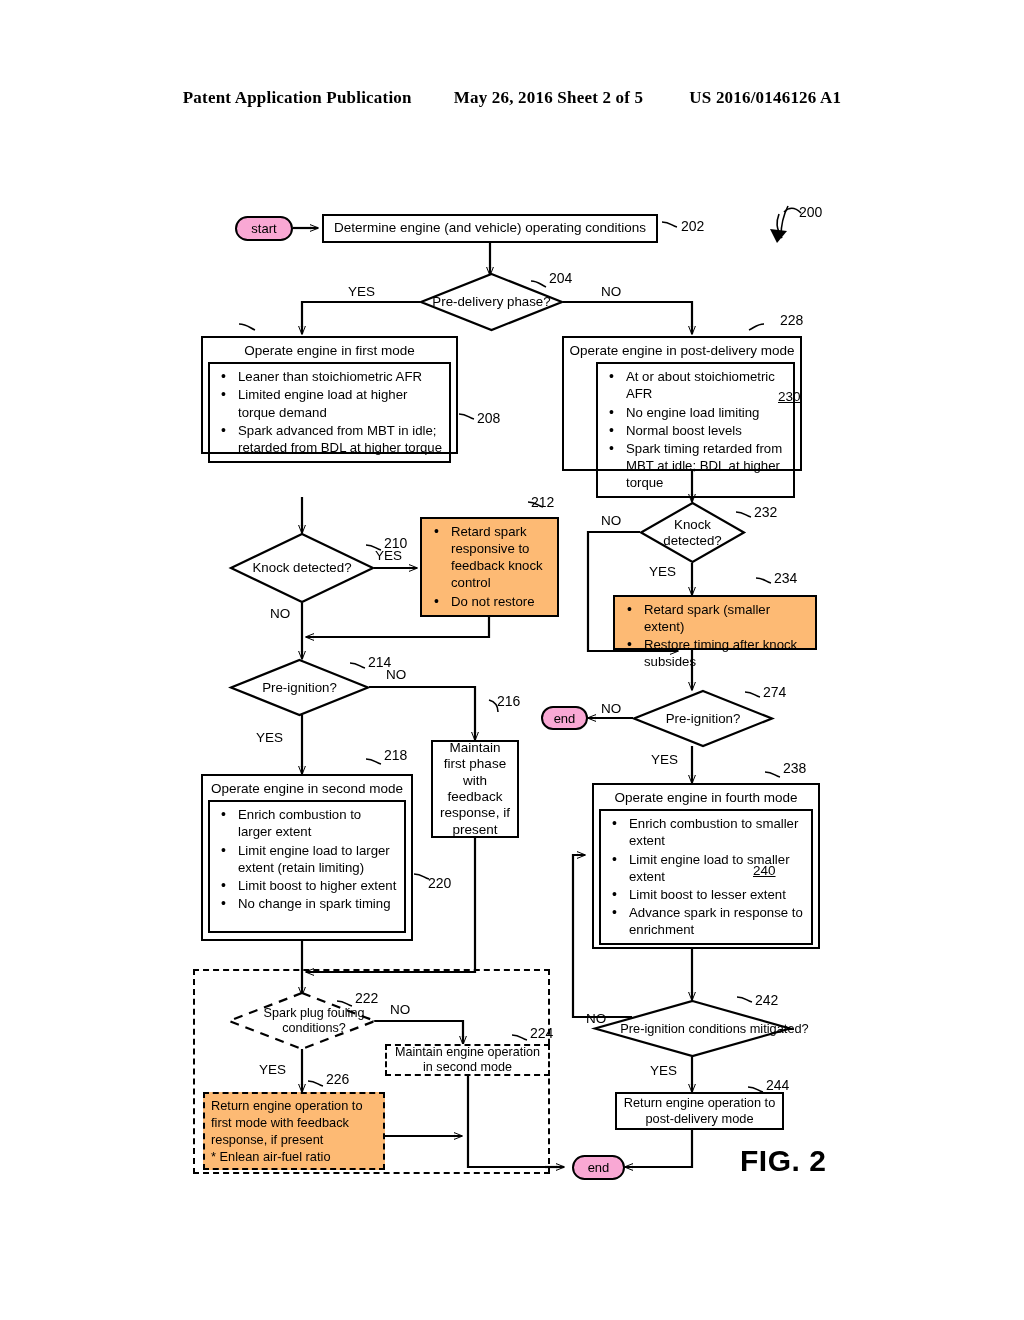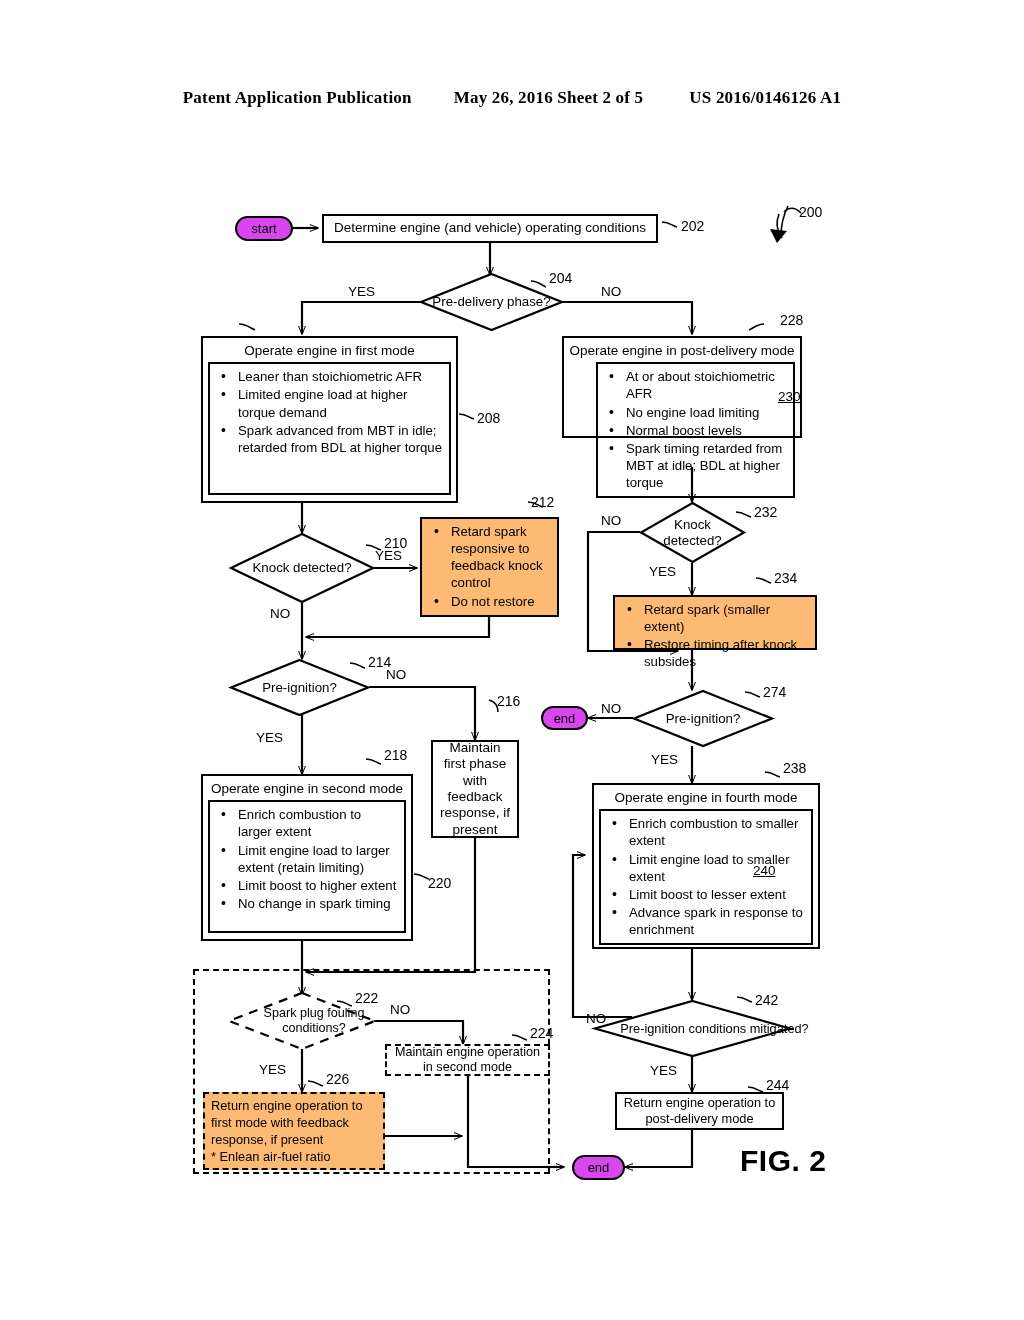--- a/index.html
+++ b/index.html
@@ -24,21 +24,21 @@
   
   svg.wires{position:absolute;left:0;top:0;width:1024px;height:1320px;overflow:visible;}
   svg.wires line,svg.wires path,svg.wires polyline{stroke:#000;fill:none;}
   .solid{stroke-width:2.2;}
   .thin{stroke-width:1.6;}
 
   
   .node{position:absolute;box-sizing:border-box;}
 
   .terminal{
-    border:2.4px solid #000;border-radius:14px;background:#d946ef;
+    border:2.4px solid #000;border-radius:14px;background:#f9a8d4;
     display:flex;align-items:center;justify-content:center;
     font-size:13px;
   }
   .proc{
     border:2.4px solid #000;background:#fff;
     display:flex;align-items:center;justify-content:center;
     text-align:center;font-size:13.5px;line-height:1.22;
     padding:3px 6px;
   }
   .modebox{
@@ -204,34 +204,34 @@
     <svg width="143" height="58">
         <polygon points="71.5,1 142,29 71.5,57 1,29" fill="#fff" stroke="#000" stroke-width="2.2"></polygon>
       </svg>
     <div class="dlabel">Pre-delivery phase?</div>
   </div>
   <div class="ref" style="left:549px;top:271px;">204</div>
   <div class="yn" style="left:348px;top:285px;">YES</div>
   <div class="yn" style="left:601px;top:285px;">NO</div>
 
   <div class="ref" style="left:214px;top:313px;margin-top:31px;">206</div>
-  <div class="node modebox" style="left:201px;top:336px;width:257px;height:167px;">
+  <div class="node modebox" style="left:201px;top:336px;width:257px;height:118px;">
     <div class="mb-title">Operate engine in first mode</div>
     <div class="mb-inner">
       <ul class="bul">
         <li>Leaner than stoichiometric AFR</li>
         <li>Limited engine load at higher torque demand</li>
         <li>Spark advanced from MBT in idle; retarded from BDL at higher torque</li>
       </ul>
     </div>
   </div>
   <div class="ref" style="left:477px;top:411px;">208</div>
 
   <div class="ref" style="left:780px;top:313px;">228</div>
-  <div class="node modebox" style="left:562px;top:336px;width:240px;height:102px;">
+  <div class="node modebox" style="left:562px;top:336px;width:240px;height:135px;">
     <div class="mb-title">Operate engine in post-delivery mode</div>
     <div class="mb-inner" style="position:relative;margin-left:27px;">
       <ul class="bul">
         <li>At or about stoichiometric AFR</li>
         <li>No engine load limiting</li>
         <li>Normal boost levels</li>
         <li>Spark timing retarded from MBT at idle; BDL at higher torque</li>
       </ul>
       <div class="ref under" style="position:absolute;left:180px;top:26px;font-size:13.5px;">230</div>
     </div>

